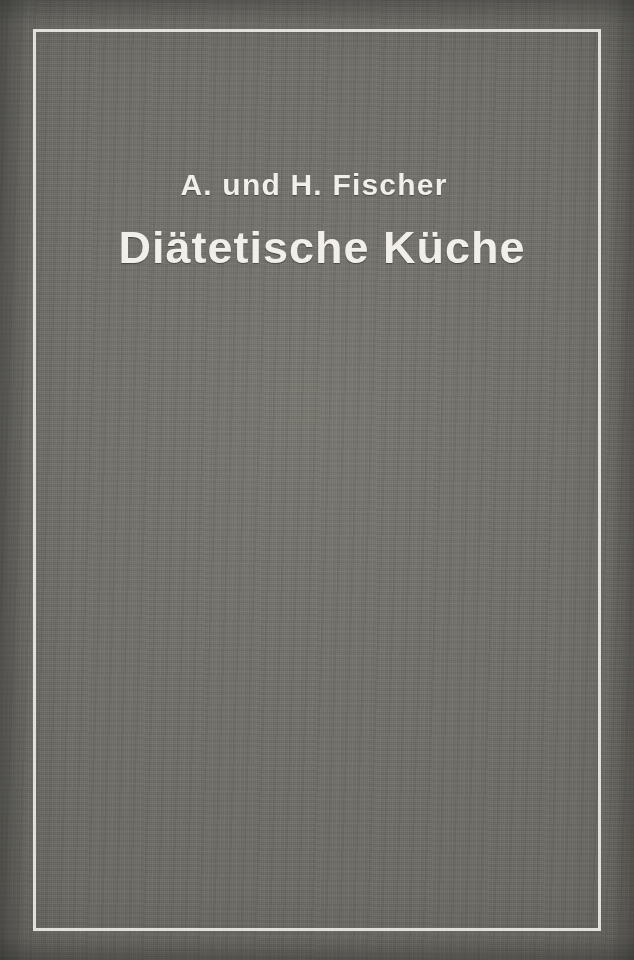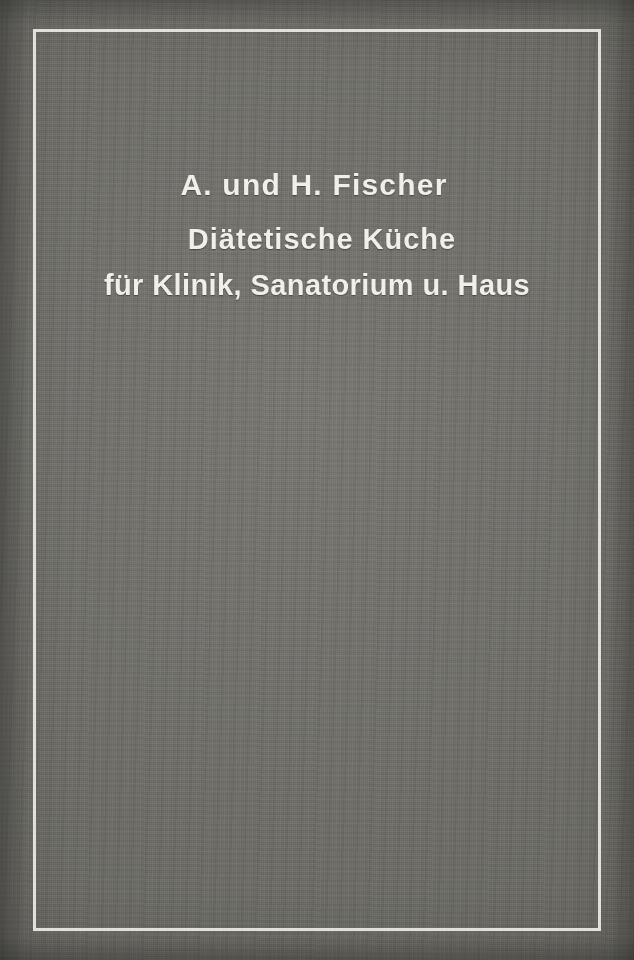--- a/index.html
+++ b/index.html
@@ -105,21 +105,21 @@
 
   #author-line {
     font-size: 30px;
     font-weight: 700;
     letter-spacing: 1.2px;
     line-height: 1.1;
     margin: 0 6px 22px 0;
   }
 
   #main-title {
-    font-size: 29px;
+    font-size: 45px;
     font-weight: 700;
     letter-spacing: 1.0px;
     line-height: 1.12;
     margin: 0 0 14px 0;
     padding-left: 10px;
   }
 
   #subtitle {
     font-size: 29px;
     font-weight: 700;
@@ -133,16 +133,15 @@
 
 <div id="book-cover">
 
   <div id="cover-texture-overlay"></div>
   <div id="cover-vignette"></div>
   <div id="cover-frame"></div>
 
   <div id="title-block">
     <div id="author-line">A. und H. Fischer</div>
     <div id="main-title">Diätetische Küche</div>
-    <div id="subtitle">für Klinik, Sanatorium u. Haus</div>
   </div>
 
 </div>
 
 </body></html>

